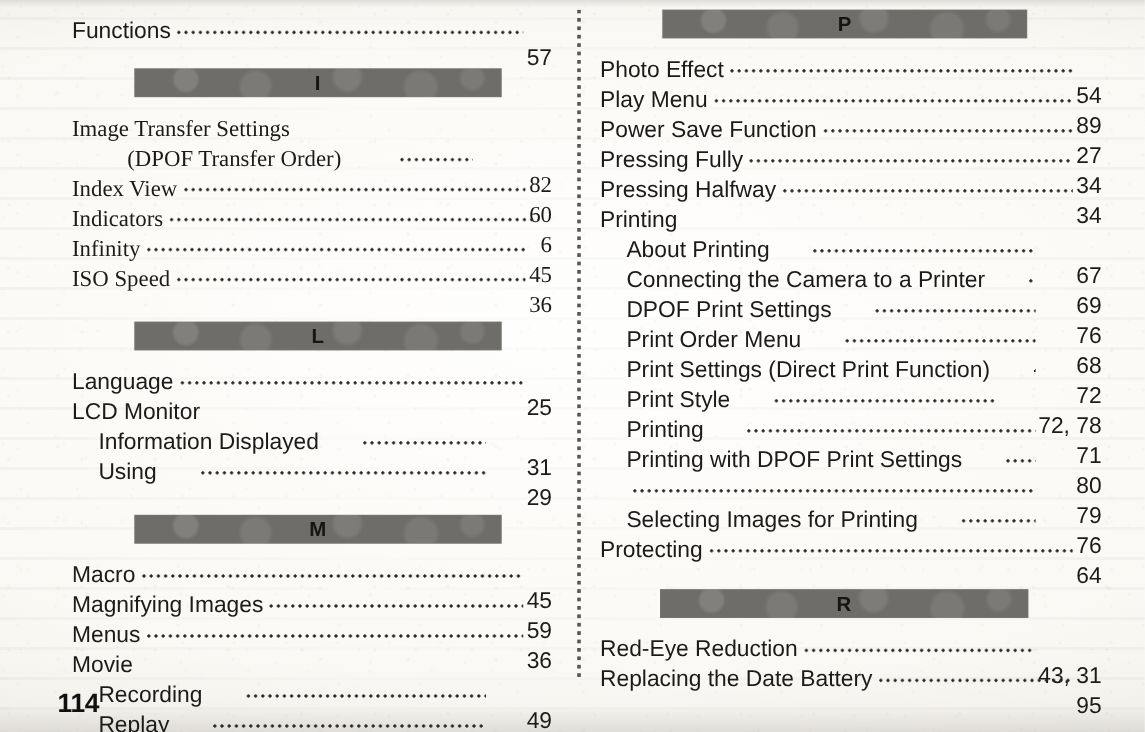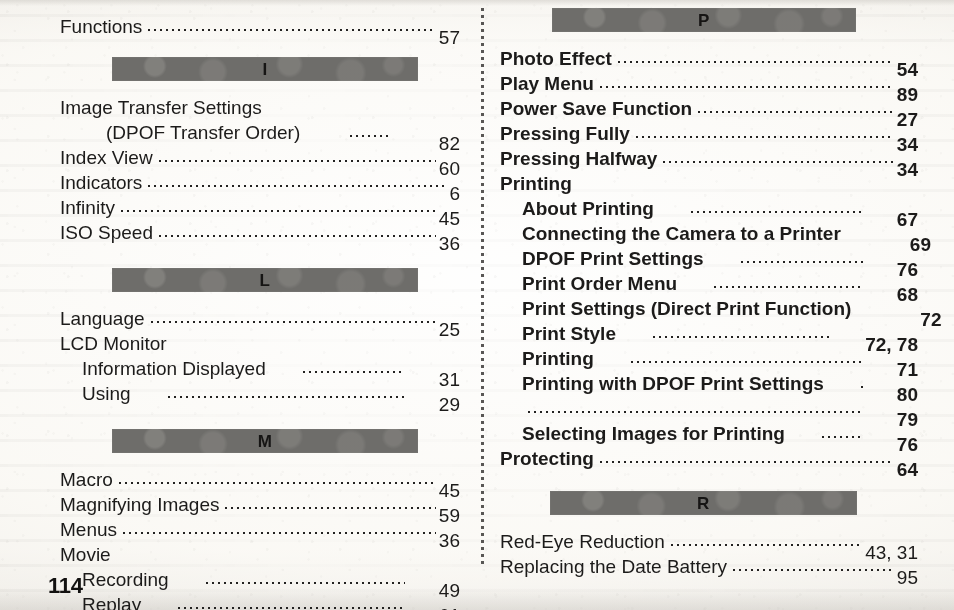--- a/index.html
+++ b/index.html
@@ -99,21 +99,21 @@
   }
   #bar-I { margin: 18px 0 0 52px;  width: 306px; }
   #bar-L { margin: 23px 0 0 52px;  width: 306px; }
   #bar-M { margin: 23px 0 0 52px;  width: 306px; }
   #bar-P { margin: 8px 0 0 52px;   width: 304px; }
   #bar-R { margin: 20px 0 0 50px;  width: 307px; }
 
   
   .entry {
     display: flex;
-    align-items: center;
+    align-items: flex-start;
     font-size: 19px;
     line-height: 25px;
     height: 25px;
     white-space: nowrap;
     color: #1c1b1a;
   }
   .entry.lvl1 { padding-left: 22px; gap: 31px; }
   .entry.lvl2 { padding-left: 46px; gap: 44px; }
   .entry .label { flex: 0 0 auto; }
   .entry .leader {
@@ -171,21 +171,21 @@
       <div class="entry-group" style="margin-top: 14px;">
         <div class="entry lvl0">
           <span class="label">Functions</span>
           <span class="leader"></span>
           <span class="page">57</span>
         </div>
       </div>
       <div class="section-bar" id="bar-I">
         <span class="letter">I</span>
       </div>
-      <div class="entry-group" style="margin-top: 14px;">
+      <div class="entry-group" style="margin-top: 14px; font-family: Liberation Serif, serif;">
         <div class="entry lvl0 noleader">
           <span class="label">Image Transfer Settings</span>
           <span class="leader"></span>
           <span class="page"></span>
         </div>
         <div class="entry lvl2">
           <span class="label">(DPOF Transfer Order)</span>
           <span class="leader"></span>
           <span class="page">82</span>
         </div>
@@ -268,21 +268,21 @@
           <span class="label">Replay</span>
           <span class="leader"></span>
           <span class="page">61</span>
         </div>
       </div>
     </div>
   <div class="col" id="col-right">
       <div class="section-bar" id="bar-P" style="margin-top: 8px;">
         <span class="letter">P</span>
       </div>
-      <div class="entry-group" style="margin-top: 14px; font-weight: bold;">
+      <div class="entry-group" style="margin-top: 14px;">
         <div class="entry lvl0">
           <span class="label">Photo Effect</span>
           <span class="leader"></span>
           <span class="page">54</span>
         </div>
         <div class="entry lvl0">
           <span class="label">Play Menu</span>
           <span class="leader"></span>
           <span class="page">89</span>
         </div>

